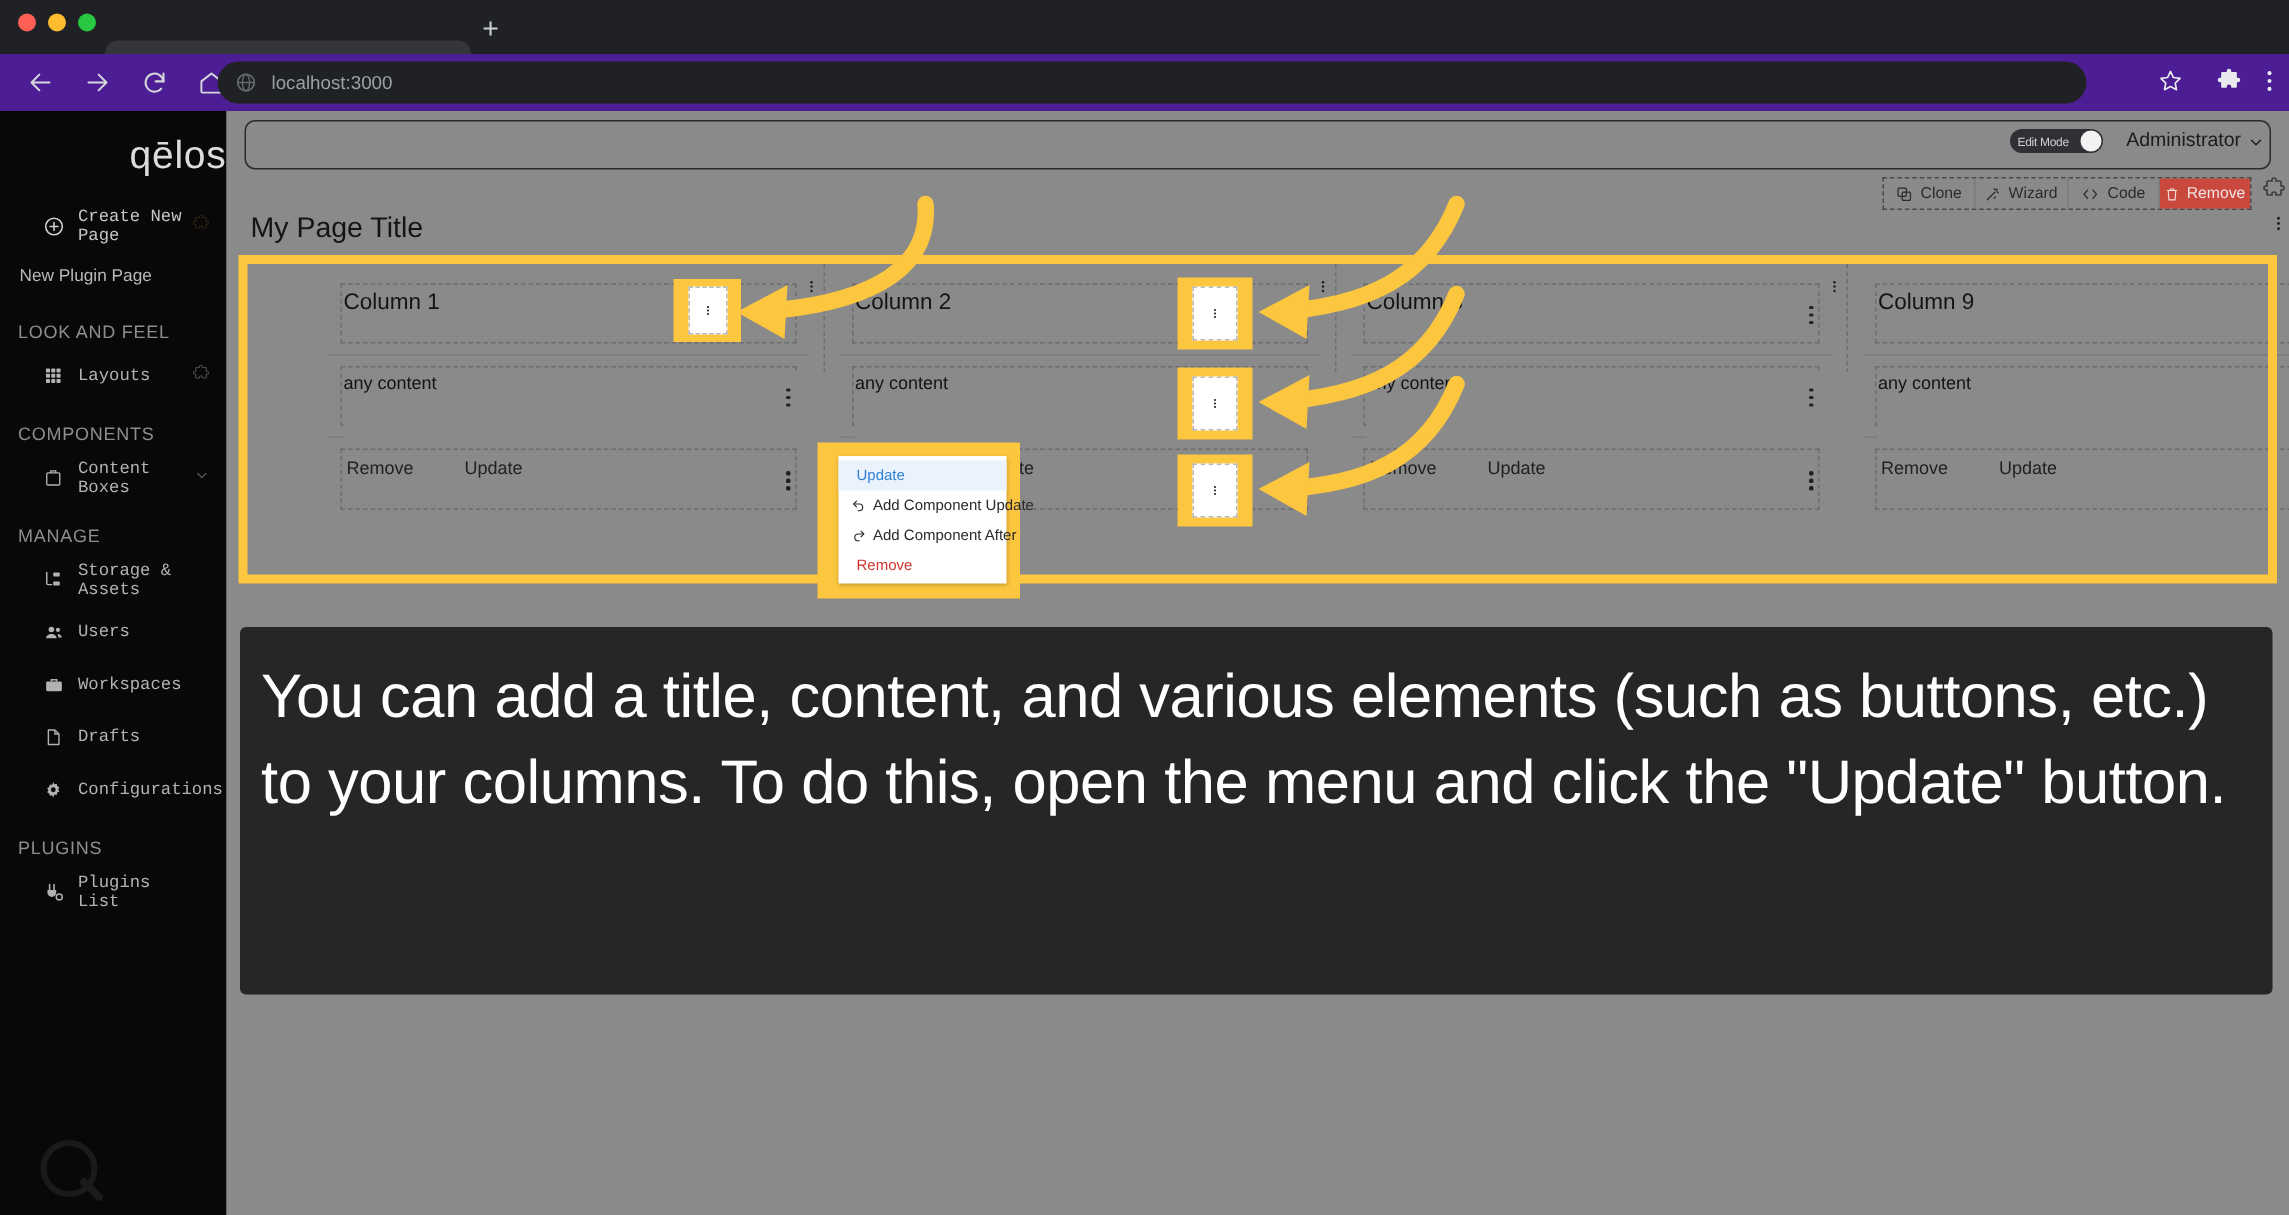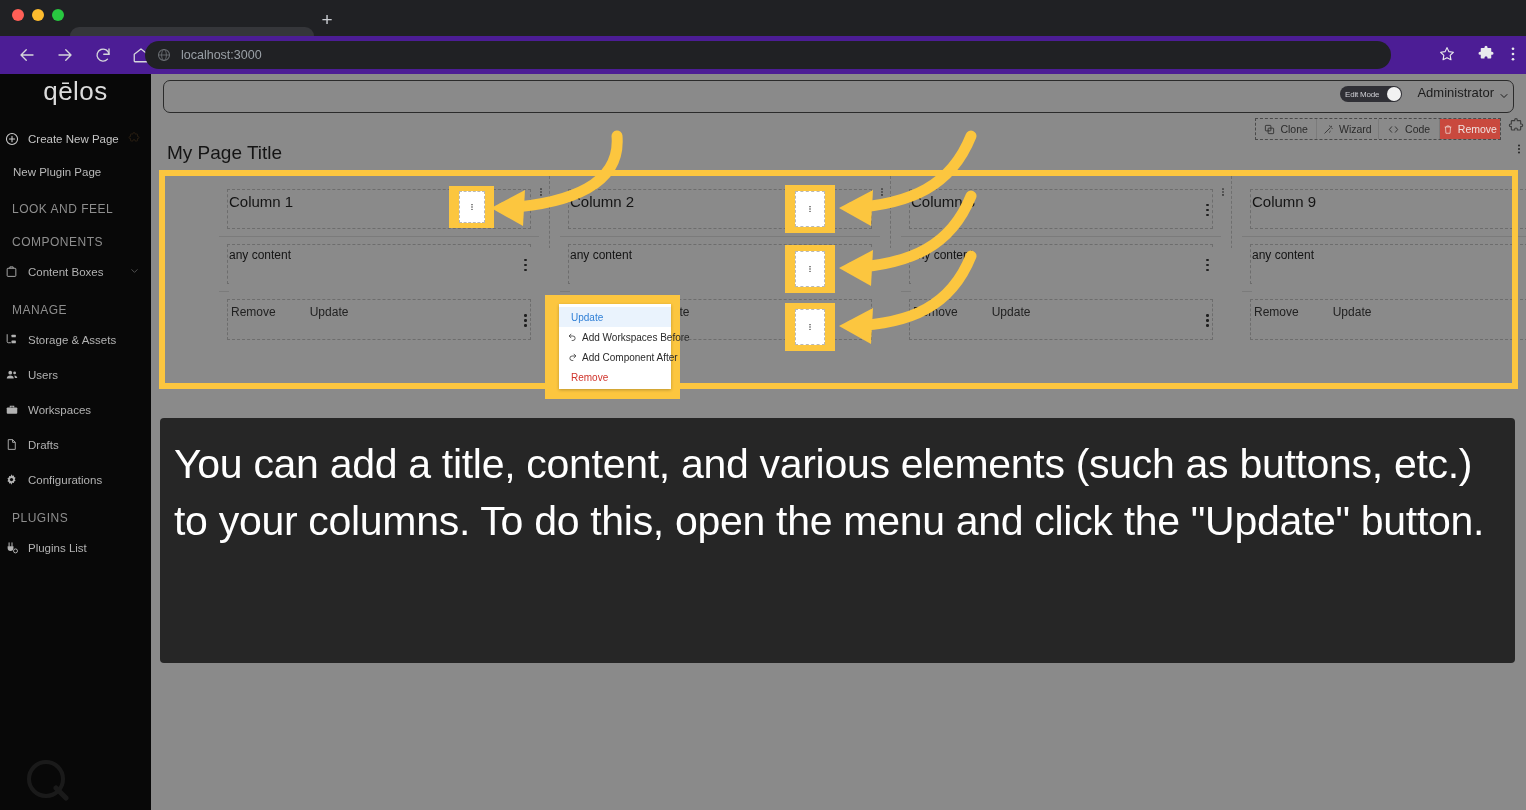--- a/index.html
+++ b/index.html
@@ -62,28 +62,29 @@
   .menu-btn { position: absolute; left: 1504px; top: 9px; }
 
   
   .app { position: absolute; left: 0; top: 74px; width: 1526px; height: 736px; background: #8a8a8a; }
 
   .sidebar {
     position: absolute; left: 0; top: 0; width: 151px; height: 736px;
     background: #080808; color: #a9a9a9; overflow: hidden;
   }
   .brand {
-    padding: 2px 0 8px 0; text-align: center;
+    padding: 14px 0 8px 0; text-align: right;
     color: #dcdcdc; font-size: 26px; letter-spacing: .5px; font-weight: 400;
   }
   .brand-mark { position: relative; display: inline-block; }
   .sb-item {
     display: flex; align-items: center; gap: 9px;
-    padding: 0 4px; height: 35px; font-size: 11.5px; color: #b2b2b2;
+    padding: 0 28px; height: 35px; font-size: 11.5px; color: #b2b2b2;
     position: relative;
+    font-family: Liberation Mono, monospace;
   }
   .sb-item .ico { width: 15px; height: 15px; flex: 0 0 15px; display:flex; align-items:center; justify-content:center; }
   .sb-create { margin-top: 6px; color: #c5c5c5; font-size: 11.5px; }
   .sb-sub {
     padding: 0 12px 0 13px; height: 32px; display: flex; align-items: center;
     font-size: 11.5px; color: #b9b9b9;
   }
   .sb-section {
     padding: 14px 12px 5px 12px; font-size: 12px;
     letter-spacing: .5px; color: #8e8e8e; font-weight: 400;
@@ -317,20 +318,43 @@
             <path d="M10 3a2 2 0 0 1 4 0v1h4a1 1 0 0 1 1 1v4h1a2 2 0 0 1 0 4h-1v4a1 1 0 0 1-1 1h-4v-1a2 2 0 0 0-4 0v1H6a1 1 0 0 1-1-1v-4H4a2 2 0 0 1 0-4h1V5a1 1 0 0 1 1-1h4z" fill="none" stroke="#5a4020" stroke-width="1.6"></path>
           </svg>
         </span>
       </div>
 
       <div class="sb-sub">
         <span>New Plugin Page</span>
       </div>
 
       <div class="sb-section">LOOK AND FEEL</div>
+      <div class="sb-item">
+        <span class="ico">
+          <svg width="13" height="13" viewBox="0 0 24 24">
+            <g fill="#b2b2b2">
+              <rect x="3" y="3" width="5" height="5" rx="1"></rect>
+                <rect x="9.5" y="3" width="5" height="5" rx="1"></rect>
+                <rect x="16" y="3" width="5" height="5" rx="1"></rect>
+              <rect x="3" y="9.5" width="5" height="5" rx="1"></rect>
+                <rect x="9.5" y="9.5" width="5" height="5" rx="1"></rect>
+                <rect x="16" y="9.5" width="5" height="5" rx="1"></rect>
+              <rect x="3" y="16" width="5" height="5" rx="1"></rect>
+                <rect x="9.5" y="16" width="5" height="5" rx="1"></rect>
+                <rect x="16" y="16" width="5" height="5" rx="1"></rect>
+            </g>
+          </svg>
+        </span>
+        <span>Layouts</span>
+        <span class="sb-right-ico">
+          <svg width="12" height="12" viewBox="0 0 24 24">
+            <path d="M10 3a2 2 0 0 1 4 0v1h4a1 1 0 0 1 1 1v4h1a2 2 0 0 1 0 4h-1v4a1 1 0 0 1-1 1h-4v-1a2 2 0 0 0-4 0v1H6a1 1 0 0 1-1-1v-4H4a2 2 0 0 1 0-4h1V5a1 1 0 0 1 1-1h4z" fill="none" stroke="#9a9a9a" stroke-width="1.6"></path>
+          </svg>
+        </span>
+      </div>
 
       <div class="sb-section">COMPONENTS</div>
       <div class="sb-item">
         <span class="ico">
           <svg width="13" height="13" viewBox="0 0 24 24">
             <rect x="4" y="6" width="16" height="15" rx="1.5" fill="none" stroke="#b2b2b2" stroke-width="1.7"></rect>
             <path d="M9 6V3.5h6V6" fill="none" stroke="#b2b2b2" stroke-width="1.7"></path>
           </svg>
         </span>
         <span>Content Boxes</span>
@@ -665,21 +689,21 @@
           <div class="menu-item active">
             <span>Update</span>
           </div>
           <div class="menu-item">
             <span class="mi">
               <svg width="9" height="9" viewBox="0 0 24 24">
                 <path d="M4 8h9a6 6 0 0 1 0 12h-2" fill="none" stroke="#2a2a2a" stroke-width="2" stroke-linecap="round"></path>
                 <path d="M8 3L3 8l5 5" fill="none" stroke="#2a2a2a" stroke-width="2" stroke-linecap="round" stroke-linejoin="round"></path>
               </svg>
             </span>
-            <span>Add Workspaces Before</span>
+            <span>Add Component Update</span>
           </div>
           <div class="menu-item">
             <span class="mi">
               <svg width="9" height="9" viewBox="0 0 24 24">
                 <path d="M20 8h-9a6 6 0 0 0 0 12h2" fill="none" stroke="#2a2a2a" stroke-width="2" stroke-linecap="round"></path>
                 <path d="M16 3l5 5-5 5" fill="none" stroke="#2a2a2a" stroke-width="2" stroke-linecap="round" stroke-linejoin="round"></path>
               </svg>
             </span>
             <span>Add Component After</span>
           </div>

